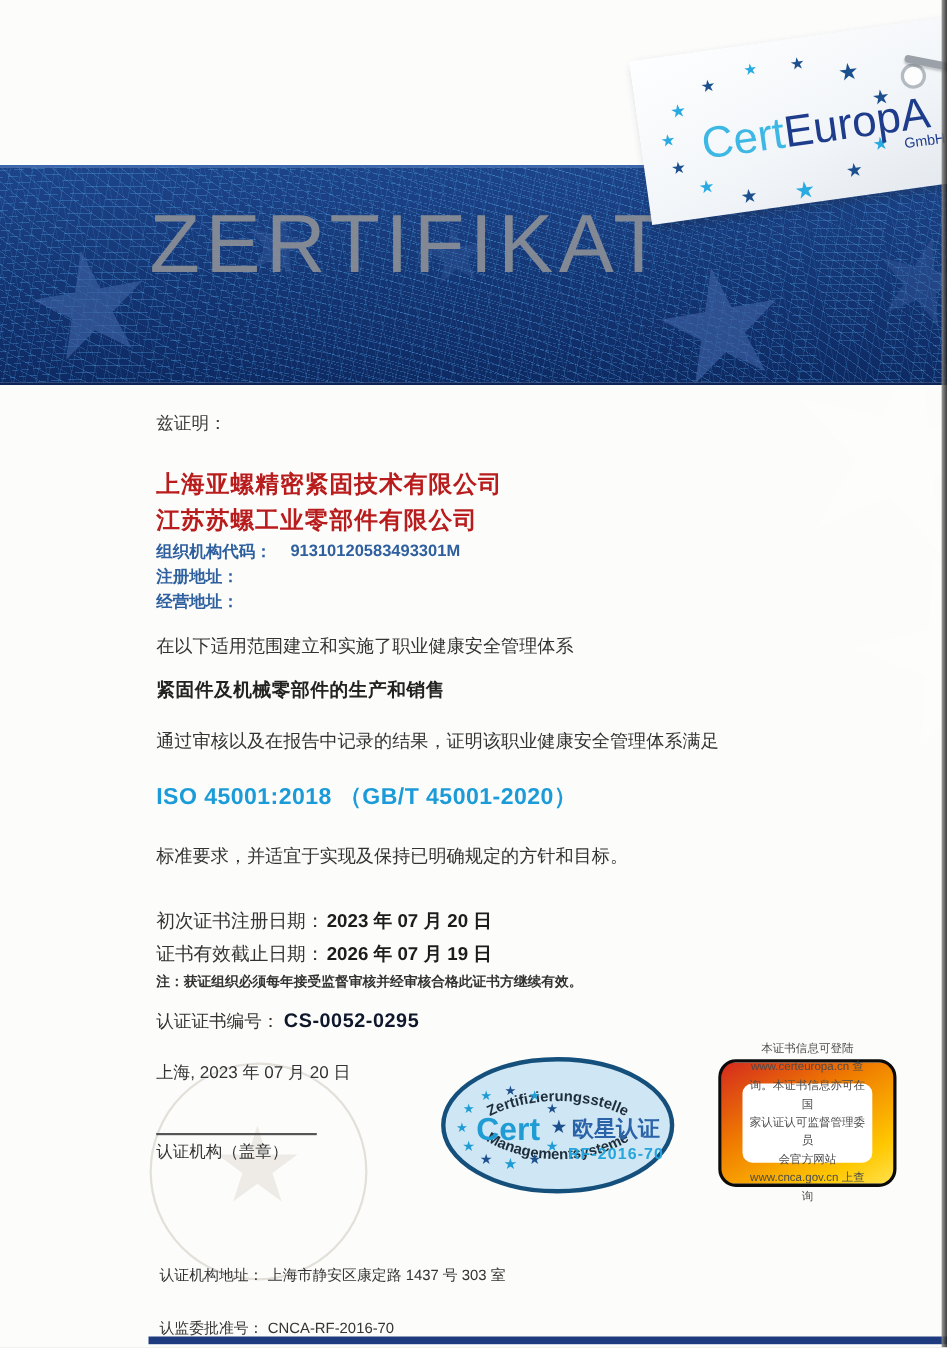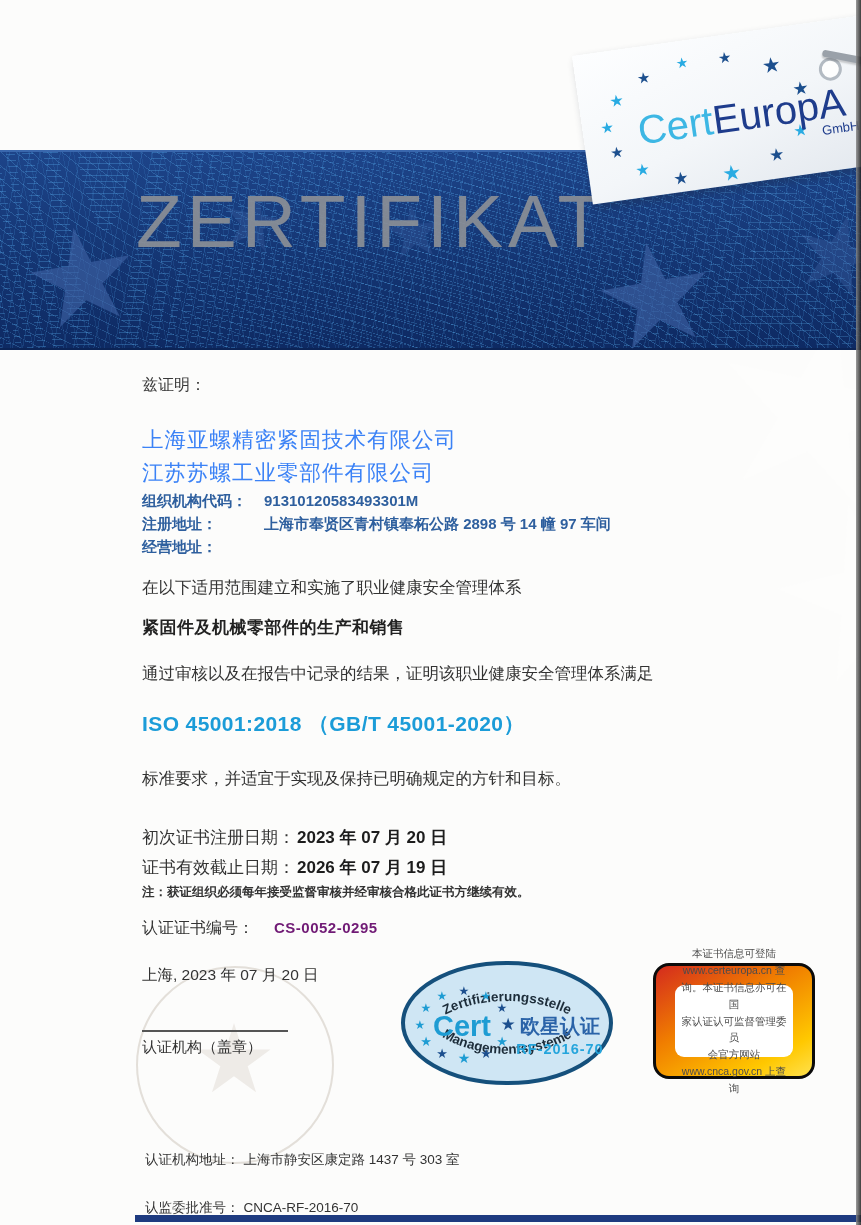--- a/index.html
+++ b/index.html
@@ -31,33 +31,33 @@
 
   
   .wstar{position:absolute;background:#fdfdfc;
     filter:drop-shadow(4px 6px 5px rgba(70,75,100,.35)) drop-shadow(-1px -1px 1px rgba(120,125,140,.25));
     z-index:0;}
 
   
   .content{position:absolute;left:0;top:0;width:861px;height:1225px;z-index:2;}
   .abs{position:absolute;left:142px;}
   .certify{top:375px;font-size:16px;color:#3a3a3a;}
-  .cname{top:424px;font-size:21.5px;font-weight:normal;color:#3b82f6;line-height:33px;letter-spacing:1px;}
+  .cname{top:424px;font-size:21.5px;font-weight:bold;color:#b91c1c;line-height:33px;letter-spacing:1px;}
   .crow{font-size:15px;font-weight:bold;color:#2e5f9e;display:flex;}
   .clabel{display:inline-block;width:122px;flex:none;}
   .scope-intro{top:577px;font-size:16.5px;color:#333;}
   .scope{top:616px;font-size:17px;font-weight:bold;color:#222;letter-spacing:.5px;}
   .audit{top:663px;font-size:16.5px;color:#333;}
   .standard{top:710px;font-size:21px;font-weight:bold;color:#1b9cd8;letter-spacing:.4px;}
   .requirement{top:768px;font-size:16.5px;color:#333;}
   .dline{font-size:17px;color:#333;}
   .dval{font-weight:bold;color:#1c1c1c;margin-left:2px;}
   .note{top:884px;font-size:12.5px;font-weight:bold;color:#333;}
   .certno{top:918px;font-size:16px;color:#333;}
-  .certno b{font-size:15px;color:#701a75;letter-spacing:.5px;margin-left:20px;}
+  .certno b{font-size:18px;color:#0f172a;letter-spacing:.5px;margin-left:4px;}
   .placedate{top:965px;font-size:15.5px;color:#333;}
   .sigline{top:1030px;width:146px;border-top:2px solid #555;height:0;}
   .siglabel{top:1038px;font-size:15px;color:#333;}
 
   
   .stamp{position:absolute;left:136px;top:966px;width:194px;height:194px;border-radius:50%;
     border:2px solid rgba(170,155,140,.30);z-index:1;}
   .stamp::after{content:"";position:absolute;left:58px;top:55px;width:76px;height:76px;
     background:rgba(175,160,145,.18);
     clip-path:polygon(50% 0%,61% 35%,98% 35%,68% 57%,79% 91%,50% 70%,21% 91%,32% 57%,2% 35%,39% 35%);}
@@ -135,21 +135,20 @@
 
     <div class="abs cname" style="top:424px;">上海亚螺精密紧固技术有限公司</div>
     <div class="abs cname" style="top:457px;">江苏苏螺工业零部件有限公司</div>
 
     <div class="abs crow" style="top:492px;">
       <span class="clabel">组织机构代码：</span>
       <span>91310120583493301M</span>
     </div>
     <div class="abs crow" style="top:515px;">
       <span class="clabel">注册地址：</span>
-      <span>上海市奉贤区青村镇奉柘公路 2898 号 14 幢 97 车间</span>
     </div>
     <div class="abs crow" style="top:538px;">
       <span class="clabel">经营地址：</span>
     </div>
 
     <div class="abs scope-intro">在以下适用范围建立和实施了职业健康安全管理体系</div>
     <div class="abs scope">紧固件及机械零部件的生产和销售</div>
     <div class="abs audit">通过审核以及在报告中记录的结果，证明该职业健康安全管理体系满足</div>
     <div class="abs standard">ISO 45001:2018 （GB/T 45001-2020）</div>
     <div class="abs requirement">标准要求，并适宜于实现及保持已明确规定的方针和目标。</div>

